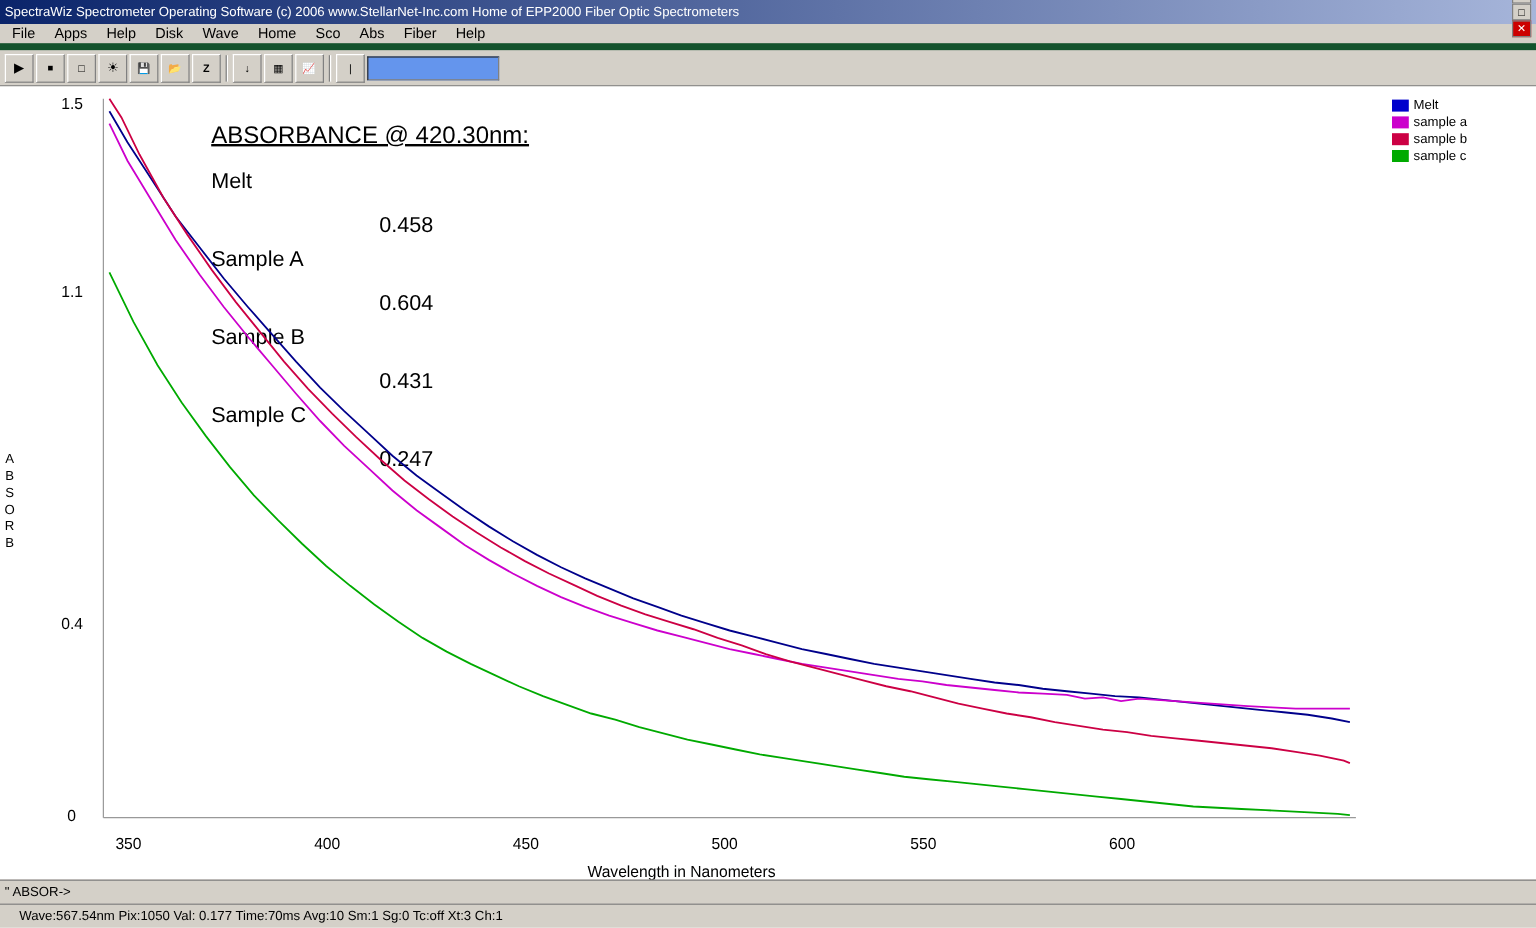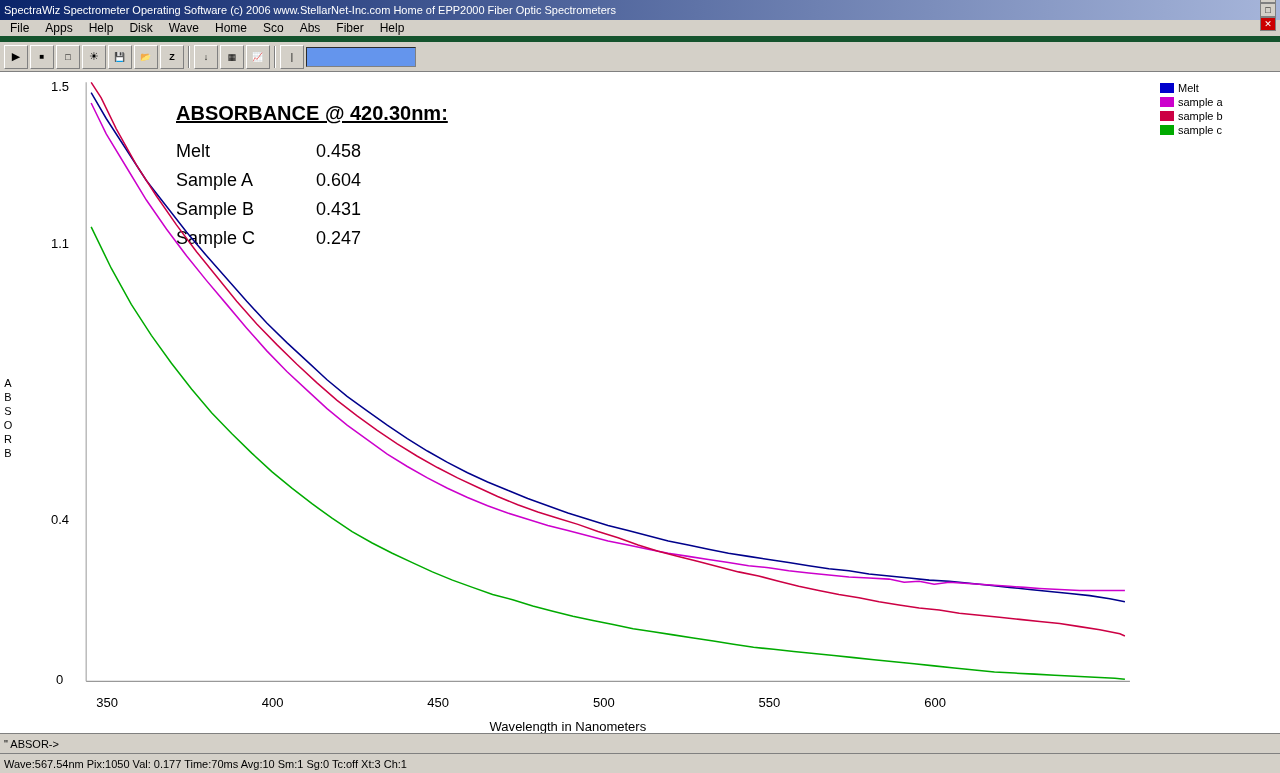--- a/index.html
+++ b/index.html
@@ -128,50 +128,50 @@
 
     
     #annotations {
       position: absolute;
       top: 30px;
       left: 160px;
       pointer-events: none;
     }
     #annotations h2 {
       font-size: 20px;
-      font-weight: bold;
+      font-weight: normal;
       text-decoration: underline;
       margin-bottom: 16px;
     }
     .ann-row {
       display: flex;
       gap: 40px;
       margin-bottom: 8px;
       font-size: 18px;
     }
     .ann-label { width: 100px; }
-    .ann-value { width: 60px; }
+    .ann-value { width: 60px; margin-top: 36px; }
 
     
     #status-bar1 {
       background: #d4d0c8;
       height: 20px;
       border-top: 1px solid #808080;
       display: flex;
       align-items: center;
       padding: 0 4px;
       font-size: 11px;
     }
     #status-bar2 {
       background: #d4d0c8;
       height: 20px;
       border-top: 1px solid #808080;
       display: flex;
       align-items: center;
-      padding: 0 4px;
+      padding: 0 16px;
       font-size: 11px;
     }
   </style>
 </head>
 <body>
 
 <div id="title-bar">
   <span id="title-text">SpectraWiz  Spectrometer Operating Software (c) 2006  www.StellarNet-Inc.com  Home of EPP2000 Fiber Optic Spectrometers</span>
   <div id="title-controls">
     <div class="tb-btn">−</div>

